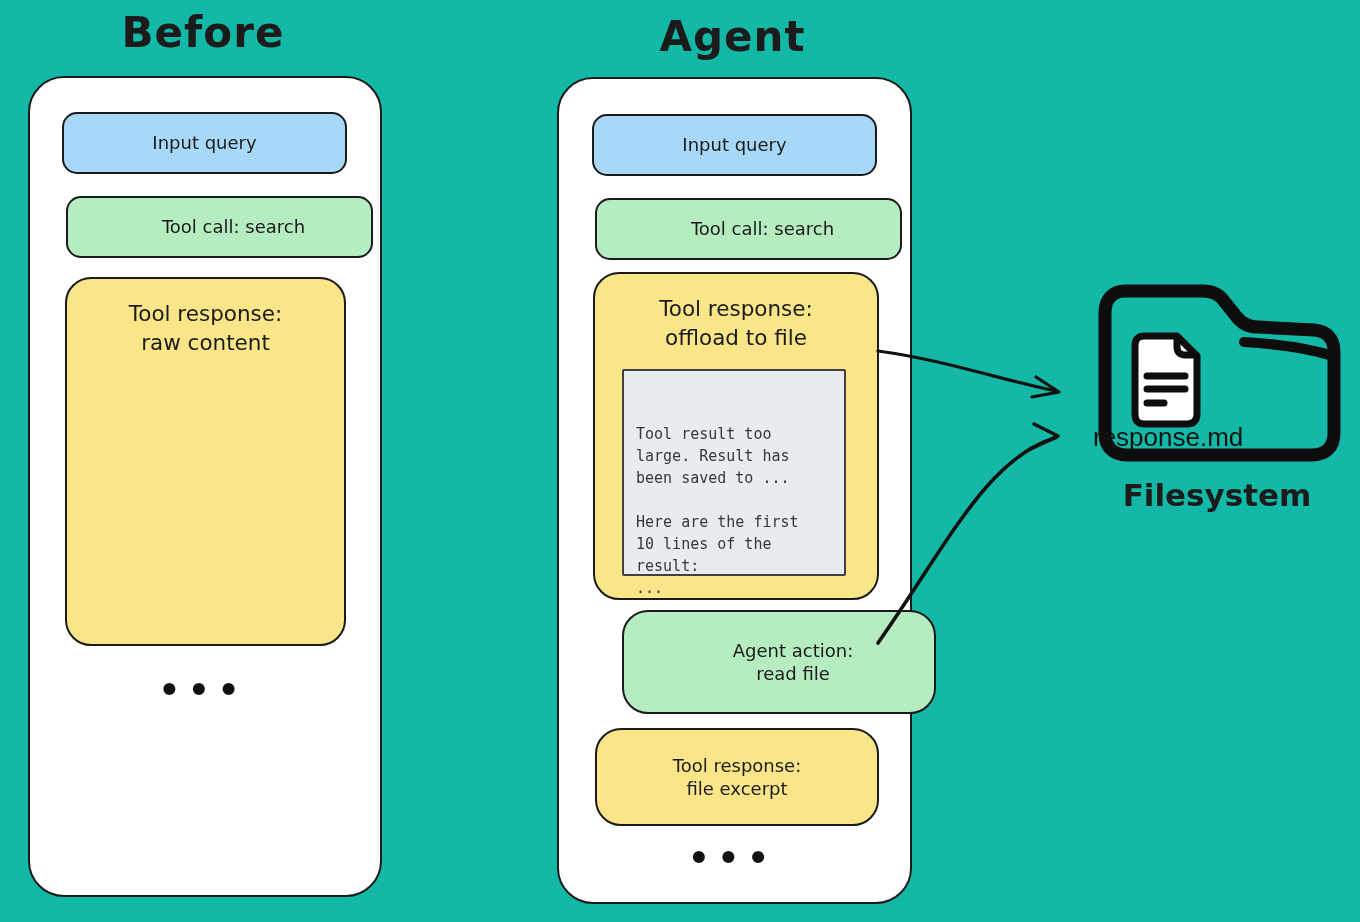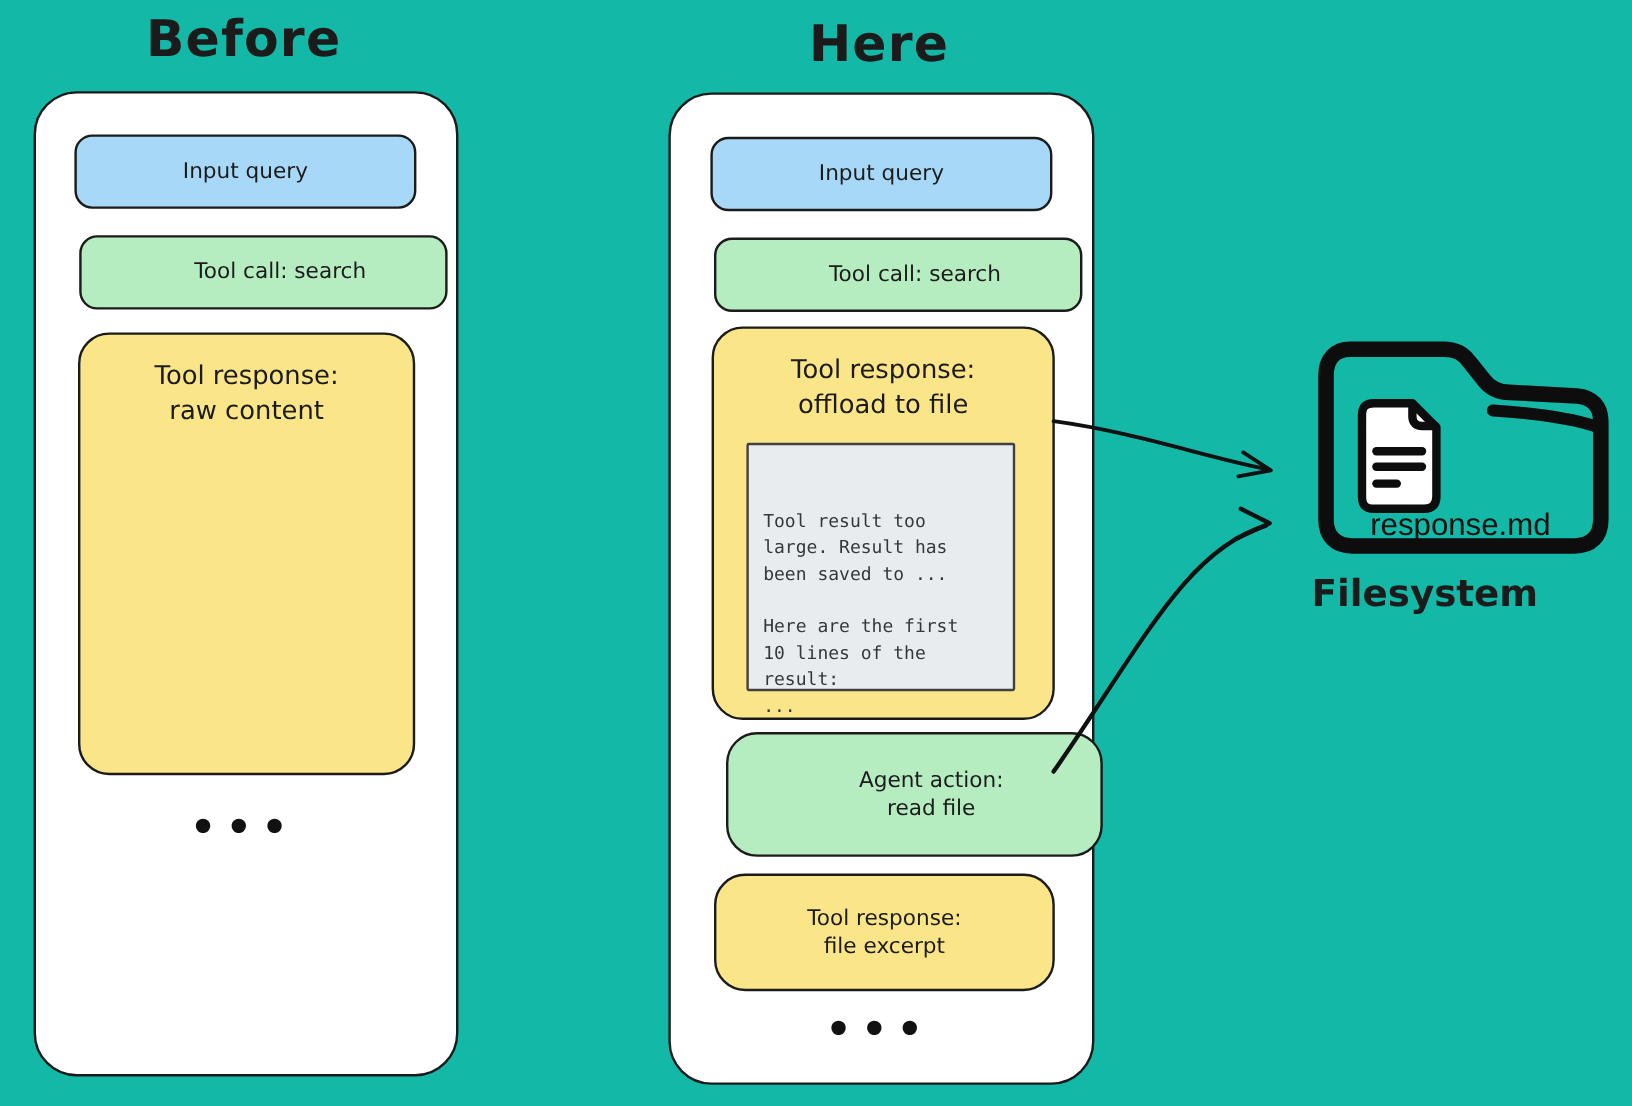--- a/index.html
+++ b/index.html
@@ -38,25 +38,25 @@
   .trunc{
     font-family:"DejaVu Sans Mono",monospace;font-size:15px;line-height:22px;
     color:#e0312f;margin-top:22px;white-space:pre-line;
   }
   .ellipsis{
     position:absolute;text-align:center;font-size:34px;font-weight:700;
     letter-spacing:8px;line-height:20px;color:#111;
   }
   .svg-layer{position:absolute;left:0;top:0;pointer-events:none;}
   .fs-filename{
-    position:absolute;text-align:center;font-family:"Liberation Sans",sans-serif;
+    position:absolute;text-align:left;font-family:"Liberation Sans",sans-serif;
     font-size:26px;font-weight:500;color:#111;
   }
   .fs-label{
-    position:absolute;font-size:31px;font-weight:700;color:#1b1b1b;
+    position:absolute;text-align:center;font-size:31px;font-weight:700;color:#1b1b1b;
   }
 </style>
 </head>
 <body>
 
 <div class="canvas">
 
   <div class="col-title" style="left:28px;top:8px;width:350px;">Before</div>
 
   <div class="panel" style="left:28px;top:76px;width:350px;height:817px;"></div>
@@ -65,21 +65,21 @@
 
   <div class="pill green" style="left:66px;top:196px;width:275px;height:58px;">Tool call: search</div>
 
   <div class="bigbox" style="left:65px;top:277px;width:277px;height:365px;">
     <div class="bb-title">Tool response:
 raw content</div>
   </div>
 
   <div class="ellipsis" style="left:28px;top:680px;width:350px;">•••</div>
 
-  <div class="col-title" style="left:557px;top:12px;width:351px;">Here</div>
+  <div class="col-title" style="left:557px;top:12px;width:351px;">Agent</div>
 
   <div class="panel" style="left:557px;top:77px;width:351px;height:823px;"></div>
 
   <div class="pill blue" style="left:592px;top:114px;width:281px;height:58px;">Input query</div>
 
   <div class="pill green" style="left:595px;top:198px;width:275px;height:58px;">Tool call: search</div>
 
   <div class="bigbox" style="left:593px;top:272px;width:282px;height:324px;">
     <div class="bb-title">Tool response:
 offload to file</div>
@@ -88,21 +88,21 @@
 large. Result has
 been saved to ...
 
 Here are the first
 10 lines of the
 result:
 ...</span>
     </div>
   </div>
 
-  <div class="pill green multi" style="left:605px;top:610px;width:282px;height:100px;">Agent action:
+  <div class="pill green multi" style="left:622px;top:610px;width:282px;height:100px;">Agent action:
 read file</div>
 
   <div class="pill yellow multi" style="left:595px;top:728px;width:280px;height:94px;">Tool response:
 file excerpt</div>
 
   <div class="ellipsis" style="left:557px;top:848px;width:351px;">•••</div>
 
   <svg class="svg-layer" width="1360" height="922" viewBox="0 0 1360 922">
     <g stroke="#111" stroke-width="3.2" fill="none" stroke-linecap="round" stroke-linejoin="round">
       <path d="M 878 351 C 945 360, 1005 381, 1056 391"></path>

